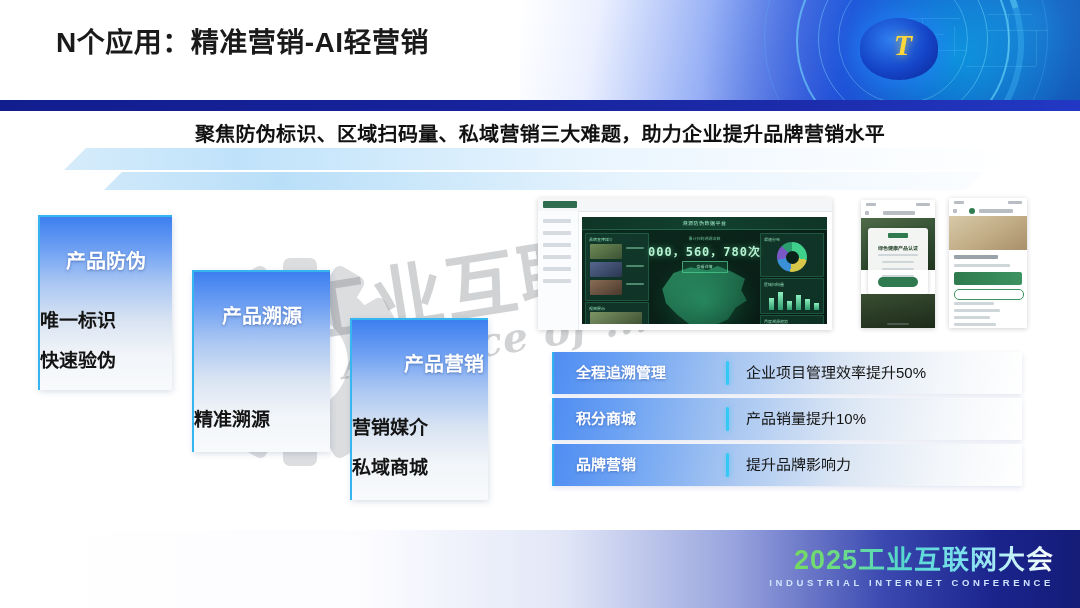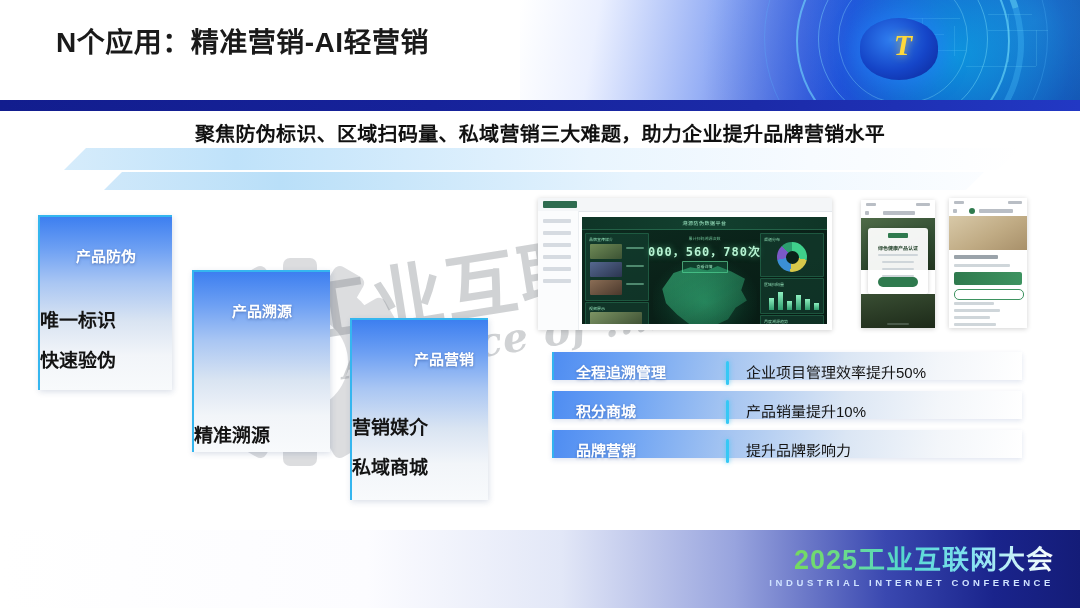--- a/index.html
+++ b/index.html
@@ -145,21 +145,21 @@
   
   .card{
     position:absolute;
     border-left:2px solid #35b6ef;
     border-top:2px solid #35b6ef;
     box-shadow:1px 2px 6px rgba(30,60,120,.16);
     background:linear-gradient(180deg,#3d7ff0 0%, #6c9ff3 18%, #a9c6f3 38%, #d9e4f2 60%, #f2f5f9 80%, #f8fafc 100%);
   }
   .card-title{
     position:absolute;left:0;width:100%;text-align:center;
-    color:#ffffff;font-weight:700;font-size:15px;
+    color:#ffffff;font-weight:700;font-size:20px;
     text-shadow:0 1px 3px rgba(20,50,120,.45);
   }
   .card-line{
     position:absolute;left:0;width:100%;
     color:#141414;font-weight:700;font-size:19px;
   }
   #card1{left:38px;top:215px;width:132px;height:173px;}
   #card2{left:192px;top:270px;width:136px;height:180px;}
   #card3{left:350px;top:318px;width:136px;height:180px;}
 
@@ -293,21 +293,21 @@
   .ph2-btn{
     position:absolute;left:5px;width:68px;height:9px;
     border:1px solid #3d9360;border-radius:5px;background:#ffffff;
   }
 
   
   .rows{
     position:absolute;left:552px;top:352px;width:470px;
   }
   .row{
-    position:relative;height:28px;margin-bottom:11px;
+    position:relative;height:42px;margin-bottom:4px;
     background:linear-gradient(100deg,#4f8df2 0%,#6fa4f3 16%,#a7c6f1 38%,#dbe6f4 62%,#f3f6fa 82%,#ffffff 100%);
     border-left:2px solid #33b3ee;
     box-shadow:0 2px 5px rgba(40,80,150,.14);
   }
   .row-label{
     position:absolute;left:22px;top:0;height:42px;line-height:42px;
     width:150px;
     color:#ffffff;font-weight:700;font-size:15px;
     text-shadow:0 1px 3px rgba(20,50,120,.4);
     white-space:nowrap;
@@ -406,21 +406,21 @@
   </div>
 
   <div class="card" id="card1">
     <div class="card-title" style="top:28px;">产品防伪</div>
     <div class="card-line" style="top:88px;">唯一标识</div>
     <div class="card-line" style="top:128px;">快速验伪</div>
   </div>
 
   <div class="card" id="card2">
     <div class="card-title" style="top:28px;">产品溯源</div>
-    <div class="card-line" style="top:148px;">精准溯源</div>
+    <div class="card-line" style="top:132px;">精准溯源</div>
   </div>
 
   <div class="card" id="card3">
     <div class="card-title" style="top:28px;padding-left:24px;">产品营销</div>
     <div class="card-line" style="top:92px;">营销媒介</div>
     <div class="card-line" style="top:132px;">私域商城</div>
   </div>
 
   <div class="shot" id="dash">
     <div class="dash-chrome">

